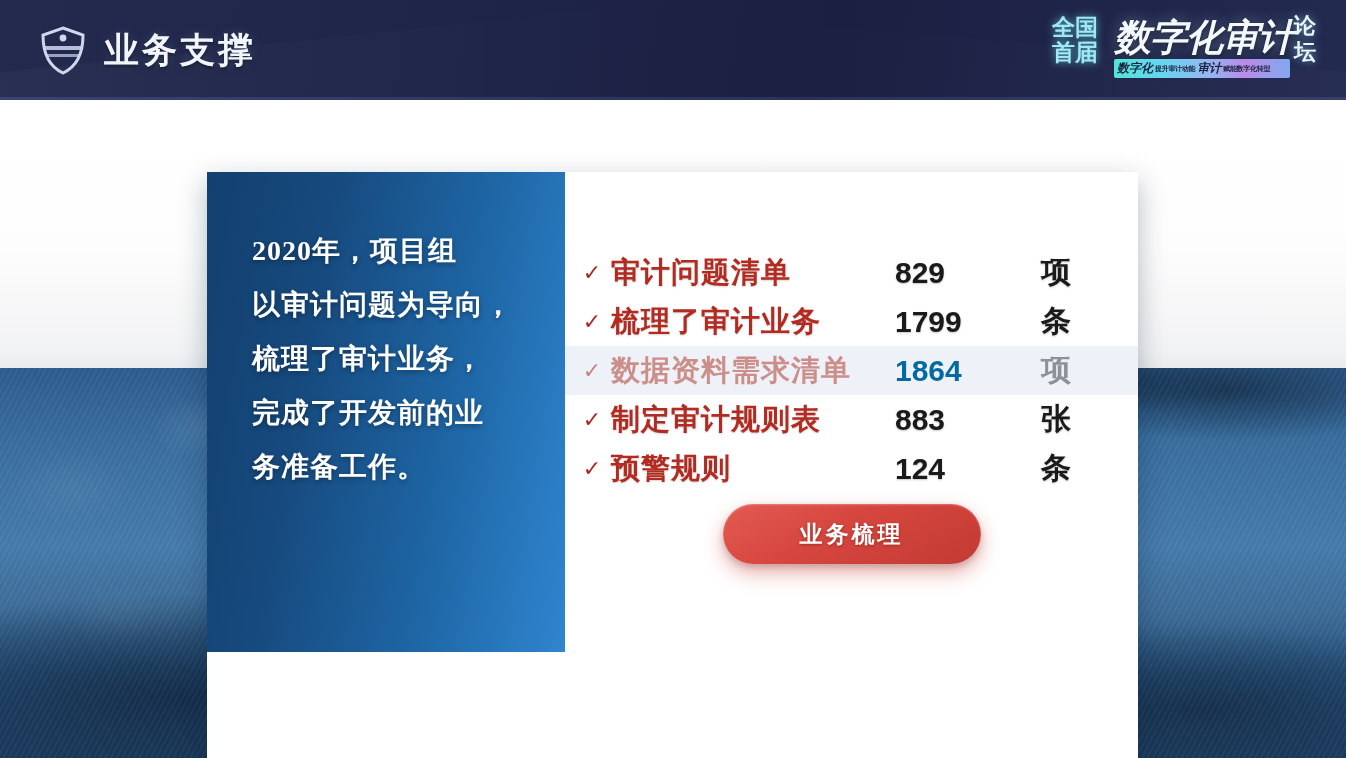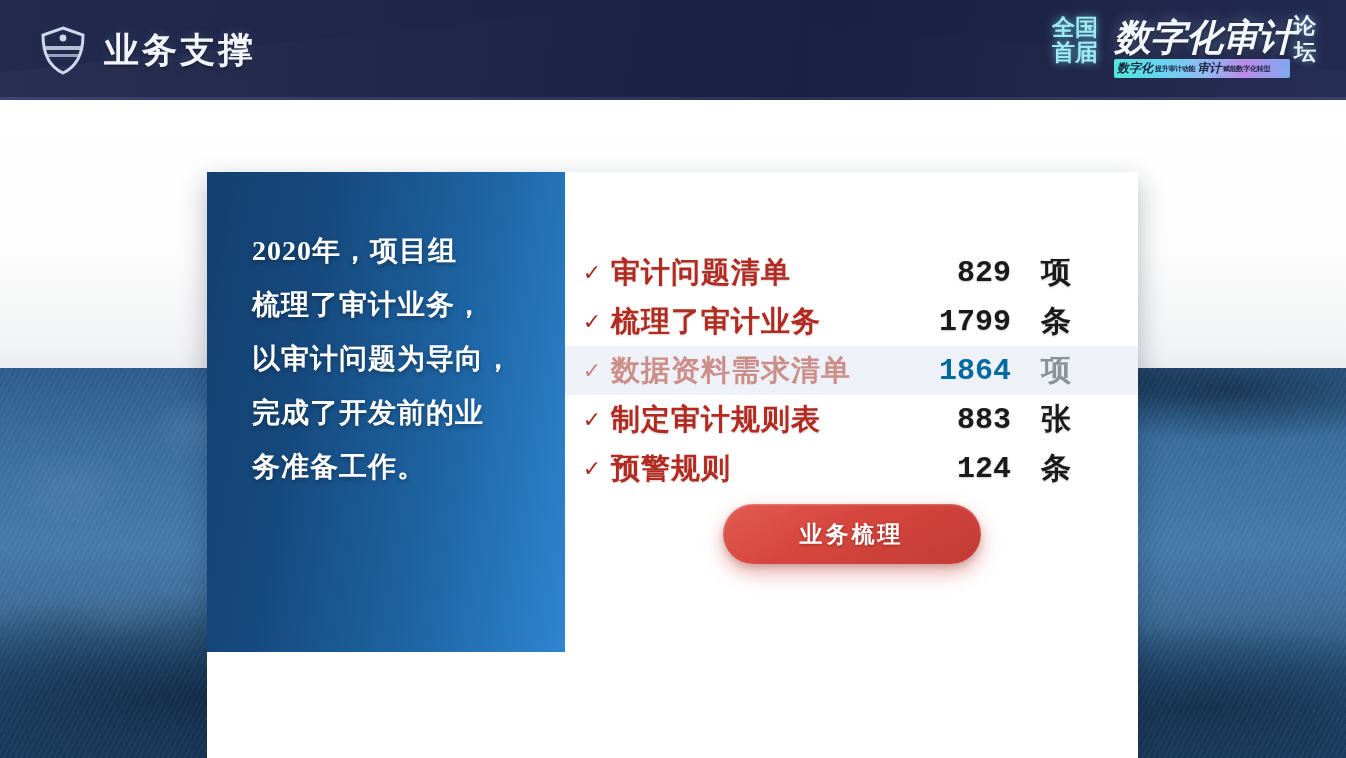--- a/index.html
+++ b/index.html
@@ -163,22 +163,22 @@
   }
   .row.hl .chk{ color:#c6837e; }
   .label{
     flex:0 0 284px;
     font-size:29px; font-weight:bold; color:#b32b20;
     letter-spacing:1px;
     text-shadow:0 1px 2px rgba(0,0,0,.18);
   }
   .row.hl .label{ color:#cc8e89; text-shadow:none; }
   .num{
-    flex:0 0 116px; text-align:right;
-    font-family:Liberation Mono, monospace;
+    flex:0 0 116px; 
+    font-family:Liberation Sans, sans-serif;
     font-size:30px; font-weight:bold; color:#1a1a1a;
     letter-spacing:0px;
     text-shadow:0 1px 2px rgba(0,0,0,.22);
   }
   .row.hl .num{ color:#0369a1; text-shadow:none; }
   .unit{
     flex:0 0 90px; text-align:center;
     font-size:30px; font-weight:bold; color:#1a1a1a;
     text-shadow:0 1px 2px rgba(0,0,0,.22);
   }
@@ -240,22 +240,22 @@
       </div>
     </div>
     <div class="header-strip"></div>
   </div>
 
   <div class="card">
 
     <div class="panel">
       <div class="panel-text">
           <div>2020年，项目组</div>
+          <div>以审计问题为导向，</div>
           <div>梳理了审计业务，</div>
-          <div>以审计问题为导向，</div>
           <div>完成了开发前的业</div>
           <div>务准备工作。</div>
         </div>
     </div>
 
     <div class="content">
       <div class="list">
           <div class="row">
             <span class="chk">✓</span>
             <span class="label">审计问题清单</span>

